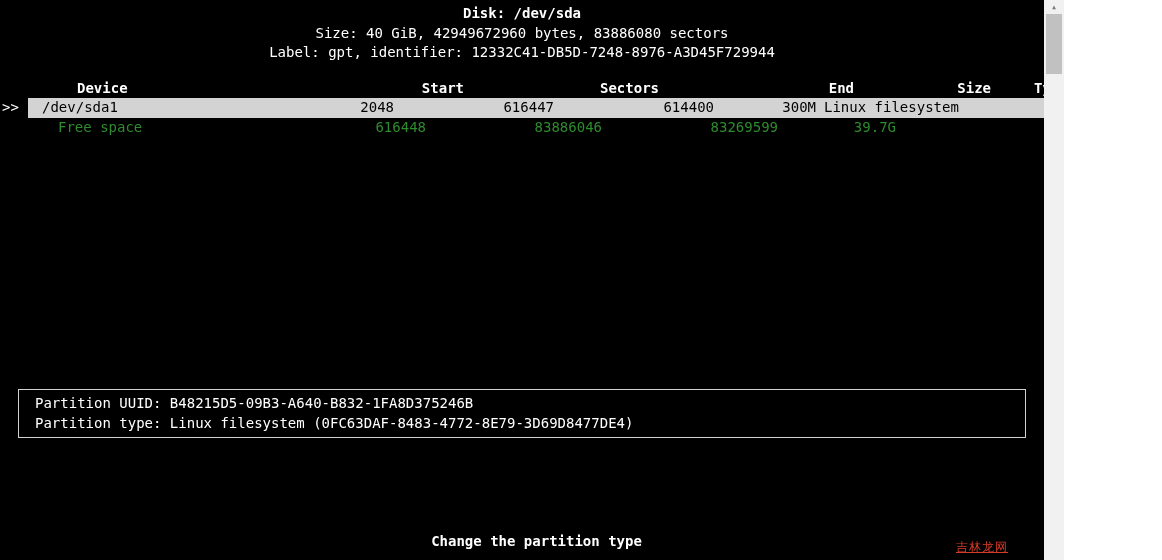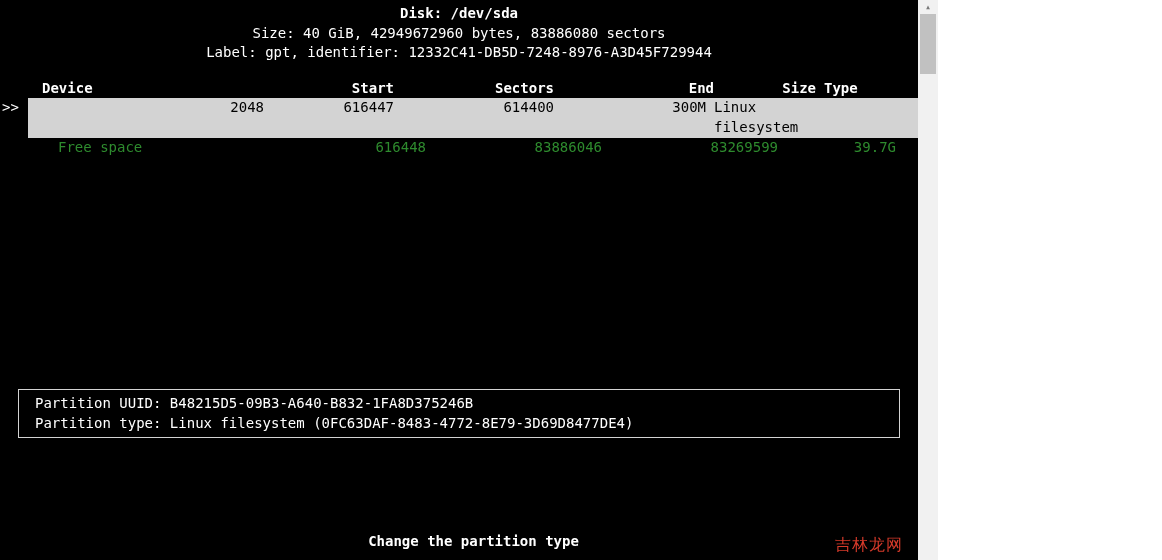--- a/index.html
+++ b/index.html
@@ -14,21 +14,21 @@
     body {
       background: #fff;
       font-family: "DejaVu Sans Mono", "Courier New", monospace;
       font-size: 14px;
       line-height: 1.4;
       display: flex;
     }
     .terminal {
       background: #000;
       color: #d3d3d3;
-      width: 918px;
+      width: 1044px;
       height: 560px;
       position: relative;
       overflow: hidden;
       flex-shrink: 0;
     }
     .scrollbar-gutter {
       width: 20px;
       height: 560px;
       background: #f1f1f1;
       position: relative;
@@ -67,20 +67,21 @@
       margin-top: 16px;
     }
     .table-header, .table-row {
       display: grid;
       grid-template-columns: 28px 236px 130px 160px 160px 110px auto;
       padding-right: 10px;
     }
     .table-header {
       color: #fff;
       font-weight: bold;
+      gap: 35px;
     }
     .col-device { padding-left: 14px; }
     .col-num { text-align: right; }
     .col-size { text-align: right; padding-right: 8px; }
     .col-type { text-align: left; padding-left: 0; }
     .row-selected {
       background: #d3d3d3;
       color: #000;
     }
     .row-selected .cursor-cell {
@@ -124,26 +125,27 @@
       left: 0;
       right: 0;
       bottom: 8px;
       text-align: center;
       color: #fff;
       font-weight: bold;
       padding-left: 29px;
     }
     .watermark {
       position: absolute;
-      right: 15px;
+      right: 36px;
       bottom: 4px;
       color: #d63a2a;
-      font-size: 16px;
+      font-size: 12px;
       font-family: "SimSun", serif;
       letter-spacing: 1px;
+      text-decoration: underline;
     }
   </style>
 </head>
 <body>
 
 <div class="terminal">
 
   <div class="header-block">
     <div class="disk-line">Disk: /dev/sda</div>
     <div>Size: 40 GiB, 42949672960 bytes, 83886080 sectors</div>
@@ -156,20 +158,21 @@
       <div class="col-device">Device</div>
       <div class="col-num">Start</div>
       <div class="col-num">Sectors</div>
       <div class="col-num">End</div>
       <div class="col-size">Size</div>
       <div class="col-type">Type</div>
     </div>
 
     <div class="table-row row-selected">
       <div class="cursor-cell">&gt;&gt;</div>
+      <div class="col-device">/dev/sda1</div>
       <div class="col-num">2048</div>
       <div class="col-num">616447</div>
       <div class="col-num">614400</div>
       <div class="col-size">300M</div>
       <div class="col-type">Linux filesystem</div>
     </div>
 
     <div class="table-row row-free">
       <div class="cursor-cell"></div>
       <div class="col-device">Free space</div>

